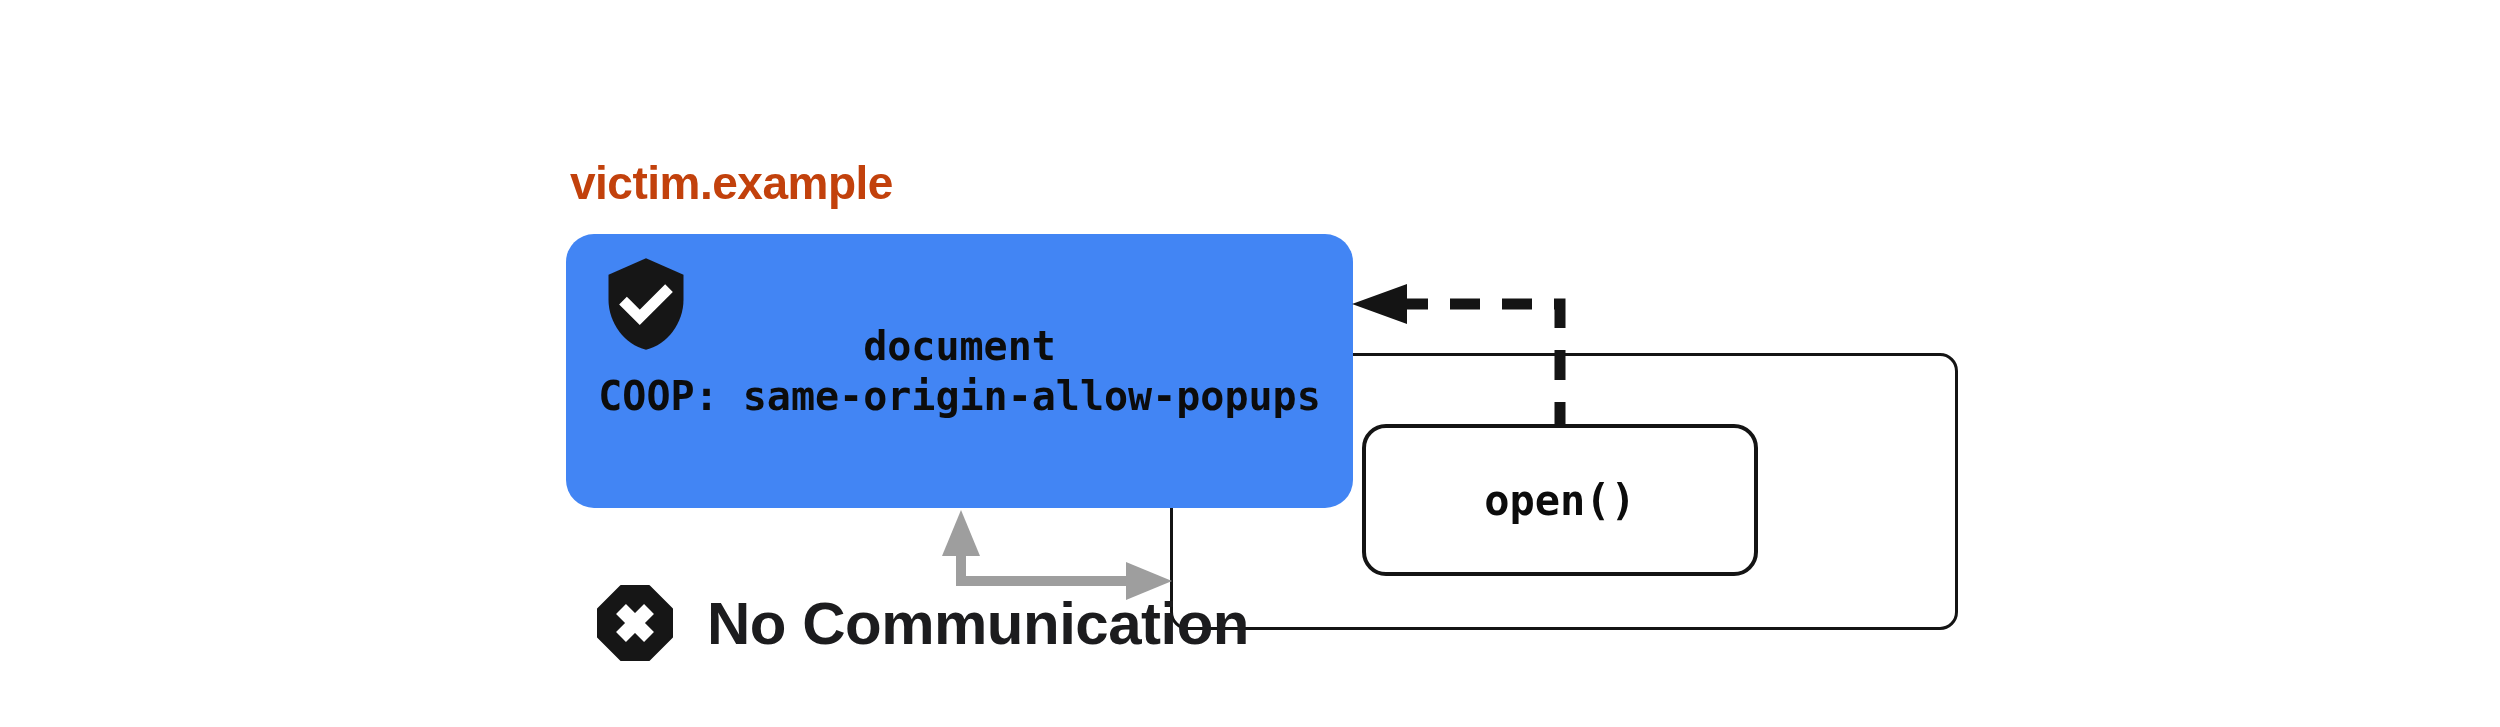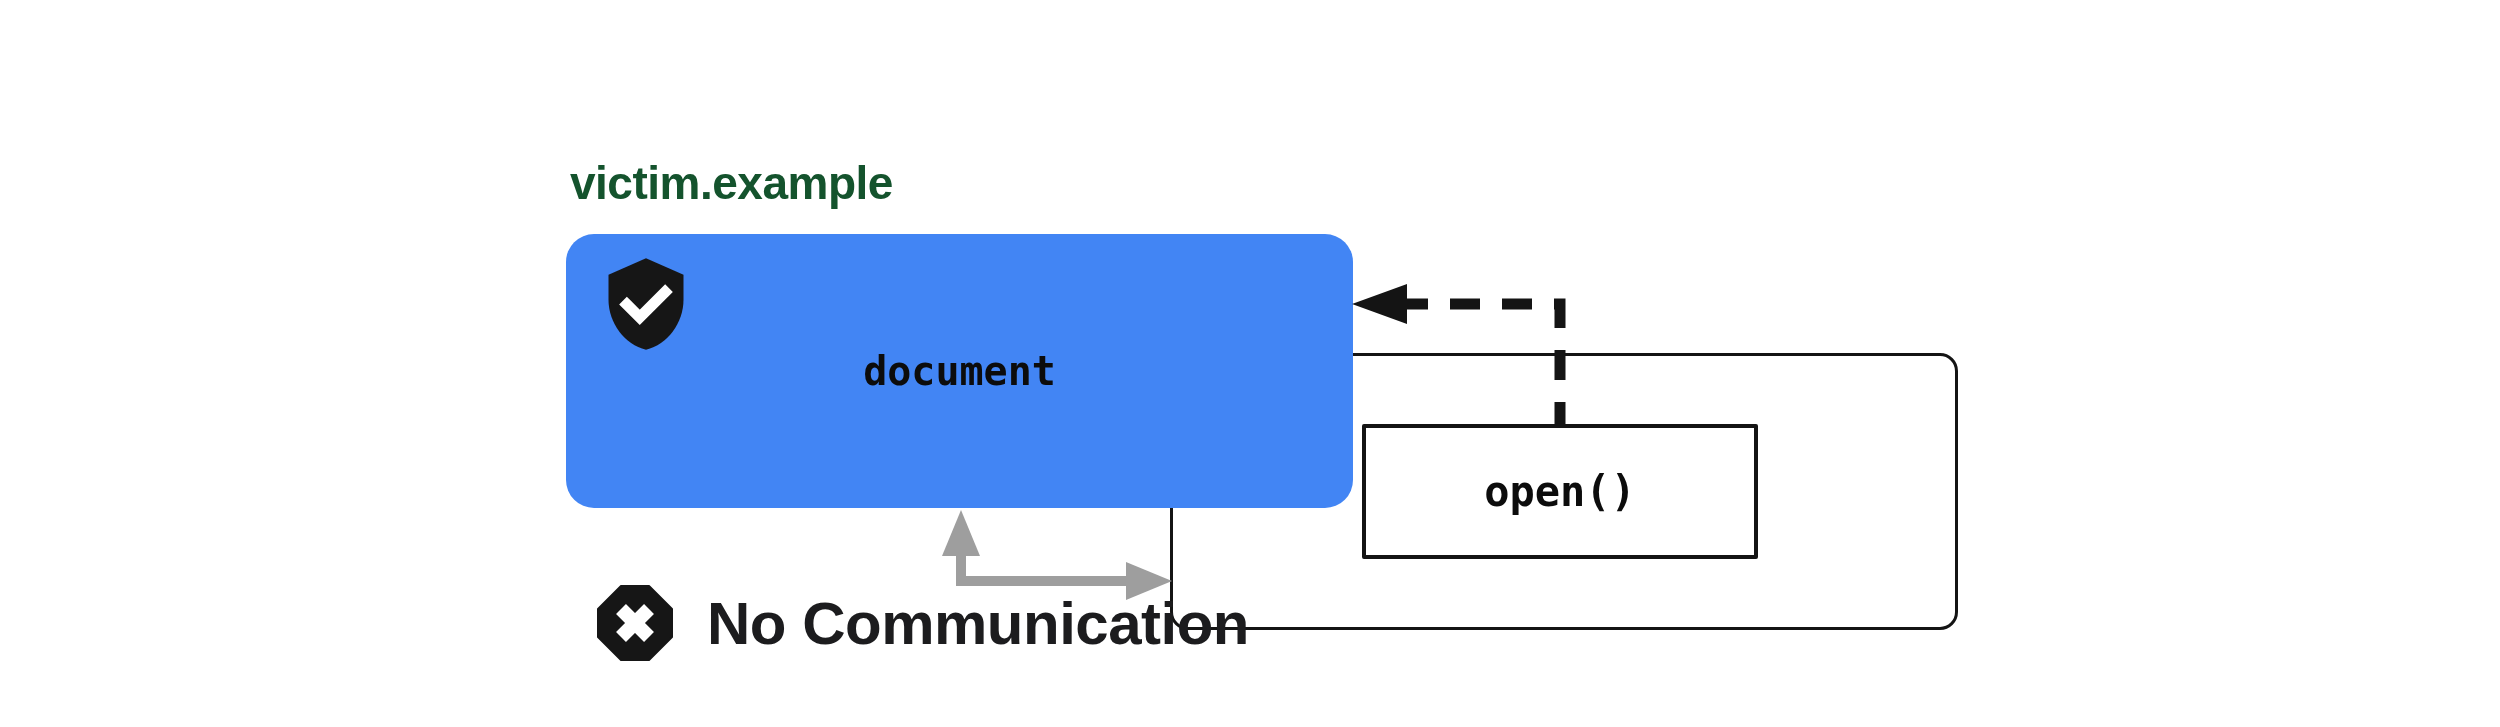--- a/index.html
+++ b/index.html
@@ -17,21 +17,21 @@
   .stage {
     position: absolute;
     inset: 0;
   }
   
   .domain-label {
     position: absolute;
     font-weight: bold;
     font-size: 46px;
     letter-spacing: -0.5px;
-    color: #14532d;
+    color: #c2410c;
     white-space: nowrap;
   }
   .victim-label { left: 570px; top: 156px; }
   .attacker-label { left: 1552px; top: 642px; }
 
   
   .attacker-box {
     position: absolute;
     left: 1170px; top: 353px;
     width: 788px; height: 277px;
@@ -69,24 +69,24 @@
   .shield-icon {
     position: absolute;
     left: 30px; top: 20px;
     width: 100px; height: 100px;
   }
 
   
   .open-box {
     position: absolute;
     left: 1362px; top: 424px;
-    width: 396px; height: 135px;
+    width: 396px; height: 152px;
     background: #ffffff;
     border: 4px solid #141414;
-    border-radius: 2px;
+    border-radius: 24px;
     box-sizing: border-box;
     display: flex;
     align-items: center;
     justify-content: center;
     font-family: "DejaVu Sans Mono", monospace;
     font-weight: bold;
     font-size: 42px;
     color: #0c0c0c;
     z-index: 3;
   }
@@ -131,20 +131,21 @@
 
   <div class="attacker-box"></div>
 
   <div class="victim-card">
     <svg class="shield-icon" viewBox="0 0 24 24">
       <path d="M12,1L3,5v6c0,5.55,3.84,10.74,9,12c5.16-1.26,9-6.45,9-12V5L12,1z" fill="#161616"></path>
       <polyline points="7.4,12.1 10.5,15.2 16.6,9.1" fill="none" stroke="#ffffff" stroke-width="2.6" stroke-linecap="square"></polyline>
     </svg>
     <div class="card-text">
       <span>document</span>
+      <span>COOP: same-origin-allow-popups</span>
     </div>
   </div>
 
   <div class="open-box">
     <span>open()</span>
   </div>
 
   <svg class="arrows" viewBox="0 0 2500 727">
 
     <g>

